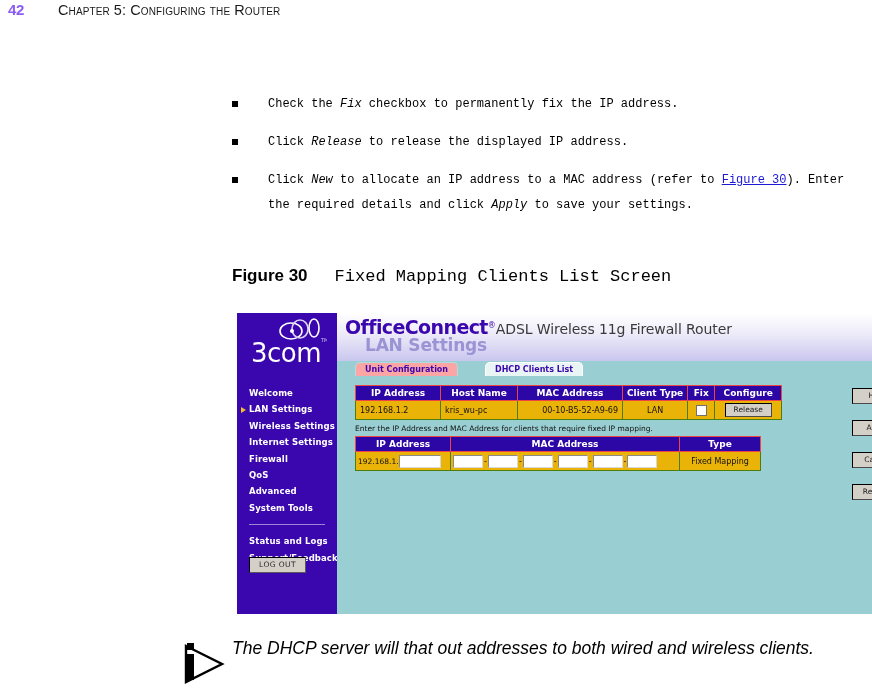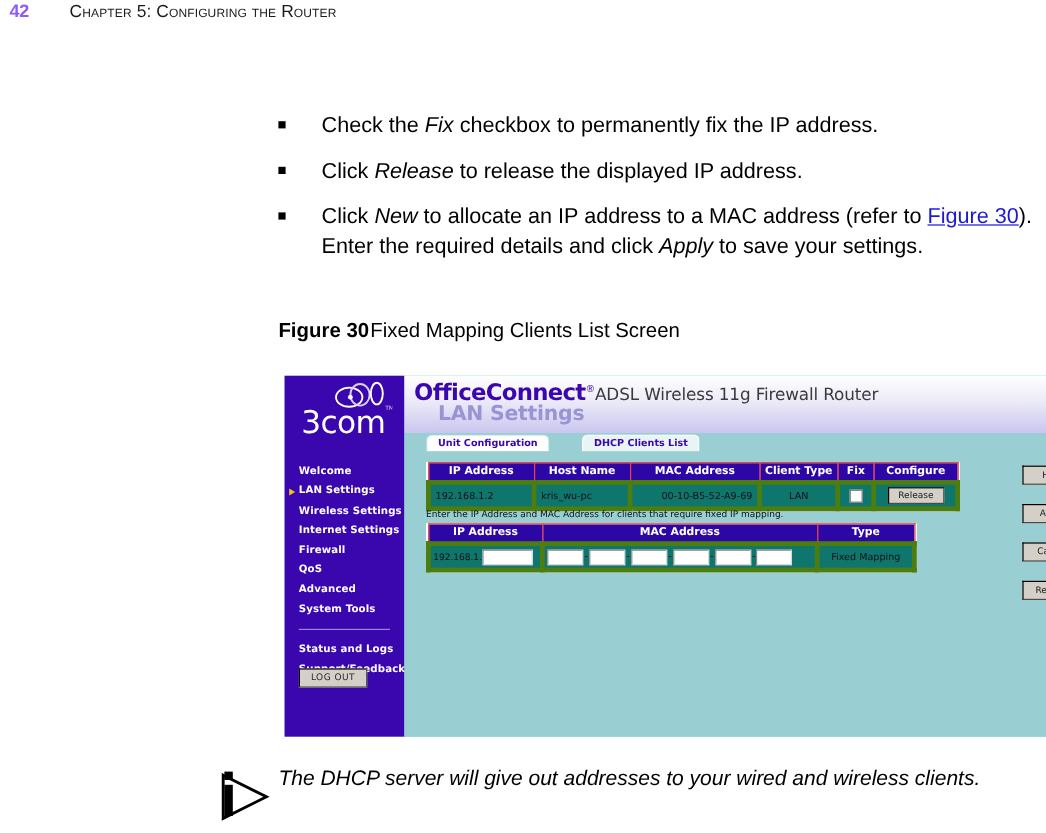--- a/index.html
+++ b/index.html
@@ -58,42 +58,43 @@
     margin-top: 9px;
     margin-right: 26px;
   }
   .bullet-marker i {
     display: block;
     width: 6px;
     height: 6px;
     background: #000;
   }
   .bullet-text {
-    font-size: 18px;
+    font-size: 12px;
     line-height: 25px;
     color: #000;
     max-width: 600px;
+    font-family: Liberation Mono, monospace;
   }
   .bullet-text em { font-style: italic; }
   .figlink {
     color: #1b18d6;
     text-decoration: underline;
   }
 
   
   .fig-caption {
     position: absolute;
     left: 232px;
     top: 266px;
     font-size: 17px;
     color: #000;
     white-space: nowrap;
   }
   .fig-caption b { font-weight: bold; }
-  .fig-caption span.cap-text { margin-left: 1px; }
+  .fig-caption span.cap-text { margin-left: 27px; font-family: Liberation Mono, monospace; }
 
   
   .shot {
     position: absolute;
     left: 237px;
     top: 313px;
     width: 635px;
     height: 301px;
     background: #99cfd3;
     overflow: hidden;
@@ -226,21 +227,21 @@
     line-height: 14px;
     font-size: 8px;
     font-weight: bold;
     color: #3a06ad;
     padding: 0 9px;
     border-radius: 5px 5px 0 0;
     white-space: nowrap;
   }
   .tab.inactive {
     left: 18px;
-    background: #ffffff;
+    background: #fca5a5;
     border: 1px solid #b4dcdf;
     border-bottom: none;
   }
   .tab.active {
     left: 138px;
     background: #e9f4f5;
     border: 1px solid #ffffff;
     border-bottom: none;
     margin-left: 10px;
   }
@@ -265,23 +266,23 @@
     color: #ffffff;
     font-weight: bold;
     font-size: 9px;
     border: 1px solid #ef4444;
     padding: 2px 4px;
     text-align: center;
     white-space: nowrap;
     line-height: 10px;
   }
   .tbl td {
-    background: #0f766e;
+    background: #eab308;
     color: #111;
-    border: 4px solid #4d7c0f;
+    border: 1px solid #4d7c0f;
     padding: 2px 4px;
     font-size: 8px;
     white-space: nowrap;
     height: 14px;
   }
   .tbl-clients { left: 18px; top: 9px; }
   .tbl-clients td.c-ip { width: 76px; text-align: left; }
   .tbl-clients td.c-host { width: 68px; text-align: left; }
   .tbl-clients td.c-mac { width: 96px; text-align: right; }
   .tbl-clients td.c-type { width: 36px; text-align: center; }
@@ -509,14 +510,14 @@
 
   </div>
 </div>
 
 <div class="note">
   <svg class="note-icon" viewBox="0 0 52 52">
     <polygon points="8,8 44,26 8,44" fill="none" stroke="#000000" stroke-width="2.4"></polygon>
     <rect x="9" y="5" width="7" height="7" fill="#000000"></rect>
     <rect x="9" y="16" width="7" height="26" fill="#000000"></rect>
   </svg>
-  <div class="note-text">The DHCP server will give out addresses to your wired and wireless clients.</div>
+  <div class="note-text">The DHCP server will that out addresses to both wired and wireless clients.</div>
 </div>
 
 </body></html>

